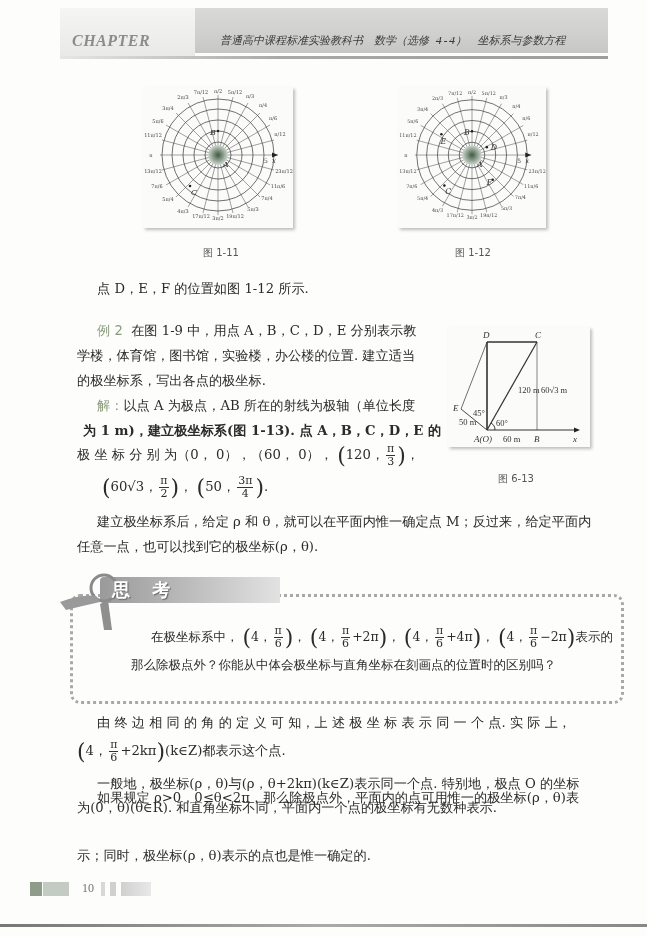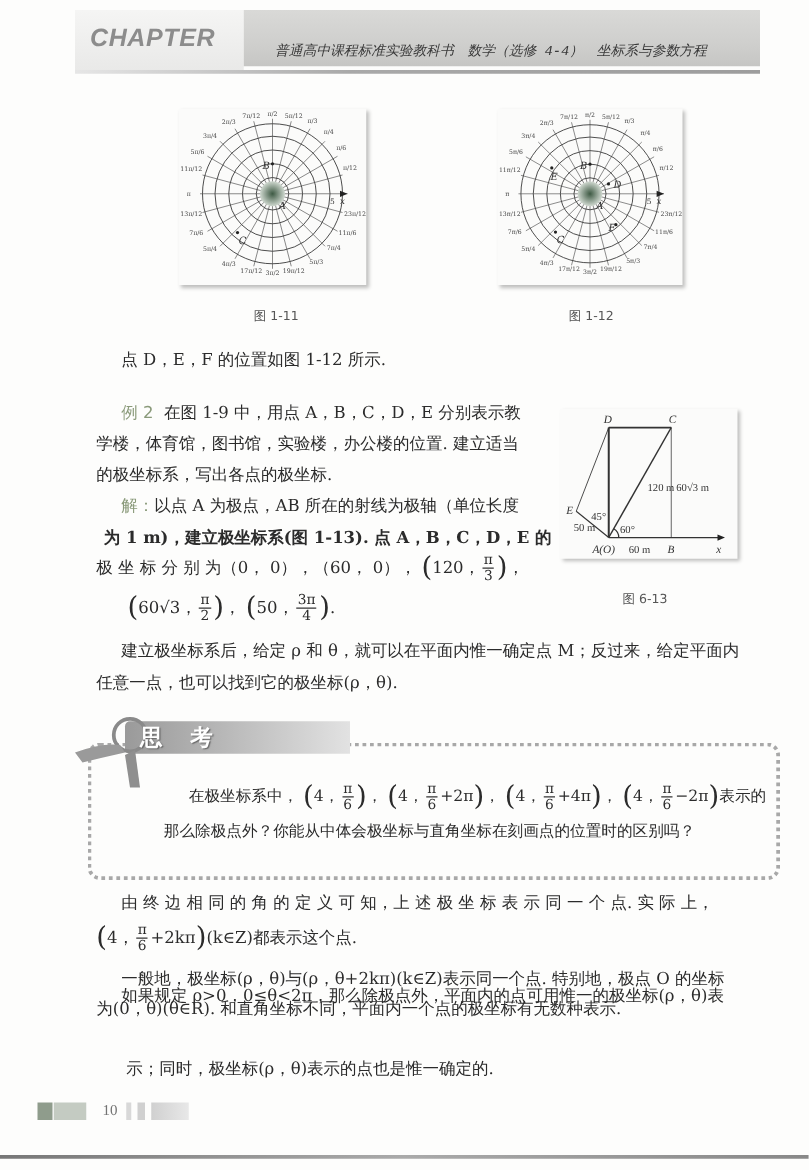--- a/index.html
+++ b/index.html
@@ -4,22 +4,22 @@
 <style>
   html,body{margin:0;padding:0;}
   body{width:647px;height:936px;background:#fdfdfc;position:relative;overflow:hidden;
        font-family:"DejaVu Serif","Liberation Serif",serif;color:#2b2b2b;}
   .abs{position:absolute;}
   
   .hdr-band{left:195px;top:8px;width:413px;height:45px;
      background:linear-gradient(180deg,#d9d9d7 0%,#cfcfcd 60%,#c6c6c4 100%);}
   .hdr-shadow{left:60px;top:56px;width:548px;height:3px;background:linear-gradient(90deg,#e6e6e6,#a9a9a9 40%,#9d9d9d);}
   .hdr-left{left:60px;top:8px;width:135px;height:48px;background:linear-gradient(180deg,#f5f5f4,#e9e9e8);}
-  .chapter{left:72px;top:20px;font-family:Liberation Sans, sans-serif;font-style:italic;font-weight:bold;
-     font-size:20px;color:#8c8c8c;letter-spacing:0.5px;}
+  .chapter{left:72px;top:32px;font-family:Liberation Serif, serif;font-style:italic;font-weight:bold;
+     font-size:16px;color:#8c8c8c;letter-spacing:0.5px;}
   .hdr-title{left:220px;top:33px;font-family:Liberation Mono, monospace;font-size:11px;color:#3a3a3a;
      font-style:italic;white-space:nowrap;}
   
   .fig{background:#fbfbfa;box-shadow:2px 2px 3px rgba(0,0,0,0.25);}
   .fig svg{display:block;}
   .caption{font-family:"DejaVu Sans",sans-serif;font-size:10px;color:#555;}
   
   .p{font-size:13.2px;line-height:25px;white-space:nowrap;}
   .lbl{color:#8a9a7a;font-family:"DejaVu Sans",sans-serif;}
   .frac{display:inline-flex;flex-direction:column;align-items:center;vertical-align:middle;
@@ -290,21 +290,21 @@
 <div class="abs p" style="left:97px;top:710px;">由 终 边 相 同 的 角 的 定 义 可 知，上 述 极 坐 标 表 示 同 一 个 点. 实 际 上，</div>
 <div class="abs p" style="left:77px;top:738px;">
   <span class="paren">(</span><span>4，</span><span class="frac">
       <span class="num">π</span>
       <span>6</span>
     </span><span>+2kπ</span><span class="paren">)</span><span>(k∈Z)都表示这个点.</span>
 </div>
 <div class="abs p" style="left:97px;top:771px;">一般地，极坐标(ρ，θ)与(ρ，θ+2kπ)(k∈Z)表示同一个点. 特别地，极点 O 的坐标</div>
 <div class="abs p" style="left:77px;top:795px;">为(0，θ)(θ∈R). 和直角坐标不同，平面内一个点的极坐标有无数种表示.</div>
 <div class="abs p" style="left:97px;top:785px;">如果规定 ρ&gt;0，0≤θ&lt;2π，那么除极点外，平面内的点可用惟一的极坐标(ρ，θ)表</div>
-<div class="abs p" style="left:77px;top:843px;margin-left:24px;">示；同时，极坐标(ρ，θ)表示的点也是惟一确定的.</div>
+<div class="abs p" style="left:77px;top:843px;">示；同时，极坐标(ρ，θ)表示的点也是惟一确定的.</div>
 
 <div class="abs pg-bar1"></div>
 <div class="abs pg-bar2"></div>
 <div class="abs pg-num">10</div>
 <div class="abs pg-bar3"></div>
 <div class="abs pg-bar4"></div>
 <div class="abs pg-bar5"></div>
 <div class="abs watermark">深圳学校网</div>
 <div class="abs bottom-line"></div>
 

